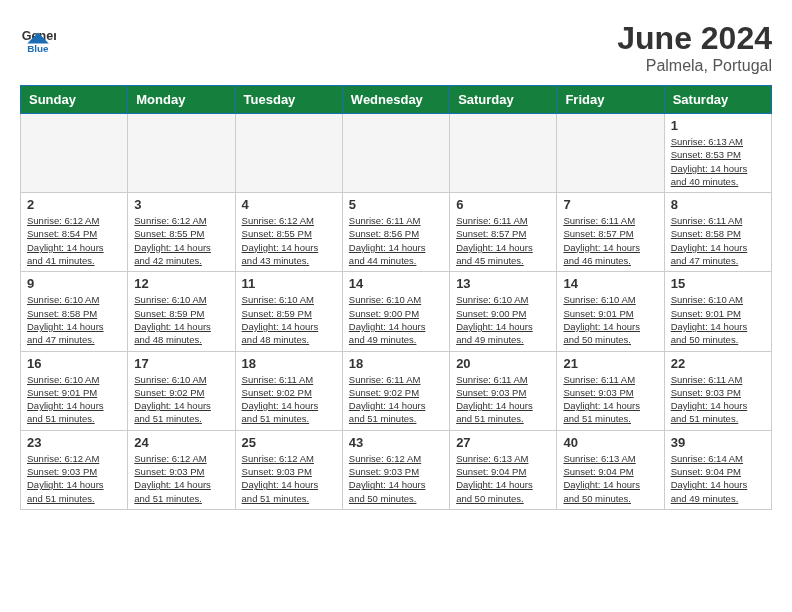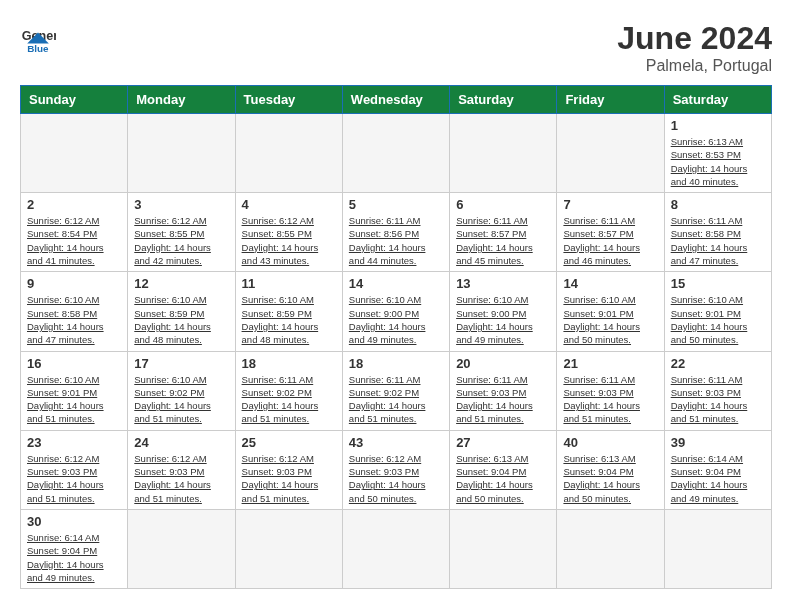--- a/index.html
+++ b/index.html
@@ -321,29 +321,14 @@
 and 50 minutes.</div>
         </td>
         <td>
           <span class="day-number">39</span>
           <div class="day-info" style="white-space: pre-line;">Sunrise: 6:14 AM
 Sunset: 9:04 PM
 Daylight: 14 hours
 and 49 minutes.</div>
         </td>
       </tr>
-      <tr>
-        <td>
-          <span class="day-number">30</span>
-          <div class="day-info" style="white-space: pre-line;">Sunrise: 6:14 AM
-Sunset: 9:04 PM
-Daylight: 14 hours
-and 49 minutes.</div>
-        </td>
-        <td class="empty bottom-empty"></td>
-        <td class="empty bottom-empty"></td>
-        <td class="empty bottom-empty"></td>
-        <td class="empty bottom-empty"></td>
-        <td class="empty bottom-empty"></td>
-        <td class="empty bottom-empty"></td>
-      </tr>
     </tbody>
 </table>
 
 </body></html>

